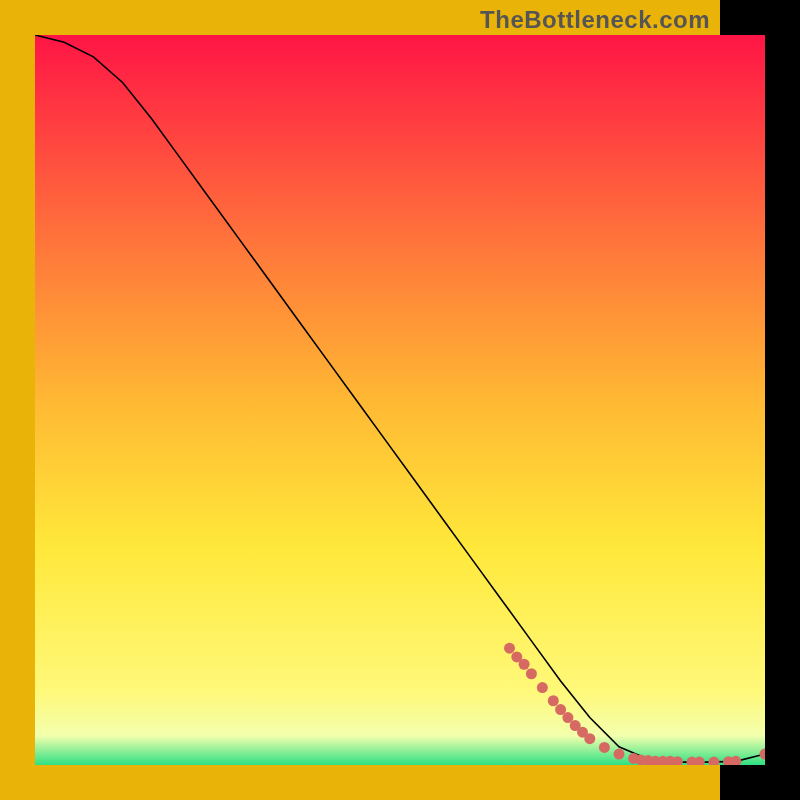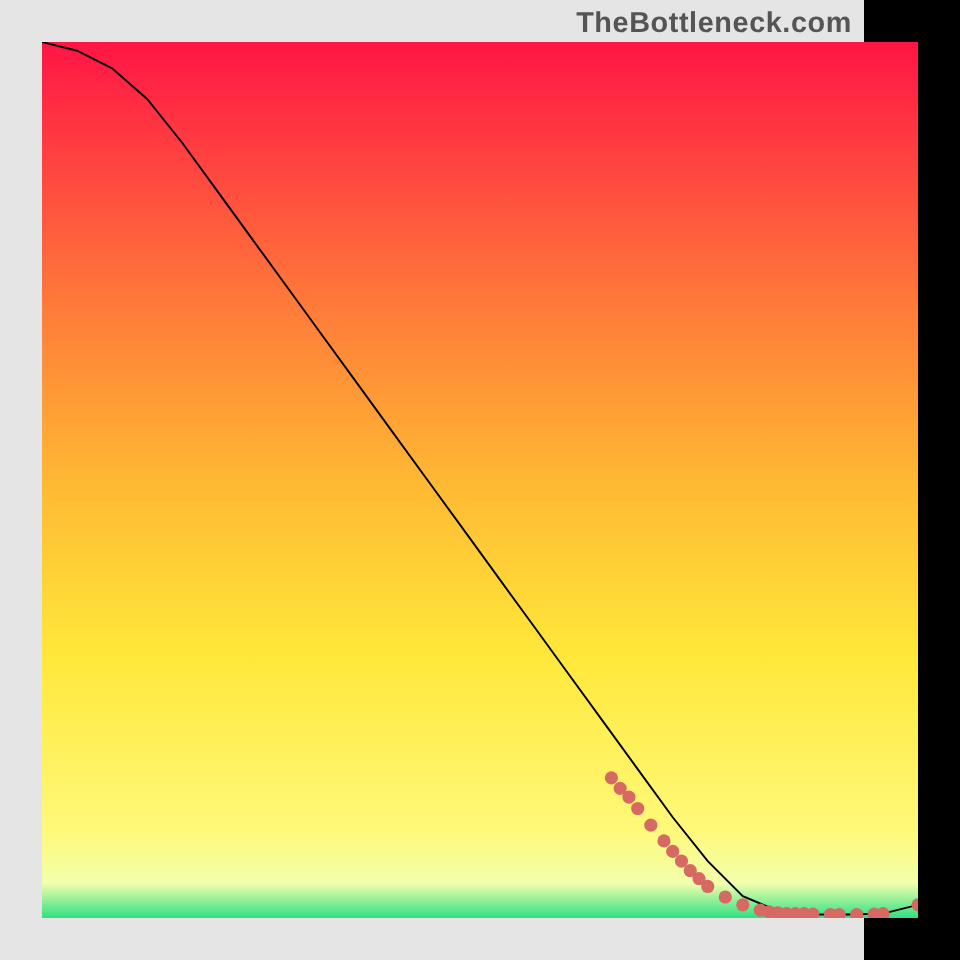--- a/index.html
+++ b/index.html
@@ -1,21 +1,21 @@
 <!DOCTYPE html>
 <html><head>
 <meta charset="utf-8">
 <style>
   * { margin: 0; padding: 0; box-sizing: border-box; }
   html, body { width: 800px; height: 800px; background: #000; overflow: hidden; }
   .stage {
     position: relative;
     width: 720px;
     height: 800px;
-    background: #e5e5e5;
+    background: #eab308;
   }
   .watermark {
     position: absolute;
     top: 6px;
     right: 10px;
     font-family: Arial, Helvetica, sans-serif;
     font-size: 24px;
     font-weight: 600;
     color: #555;
     letter-spacing: 0.5px;

